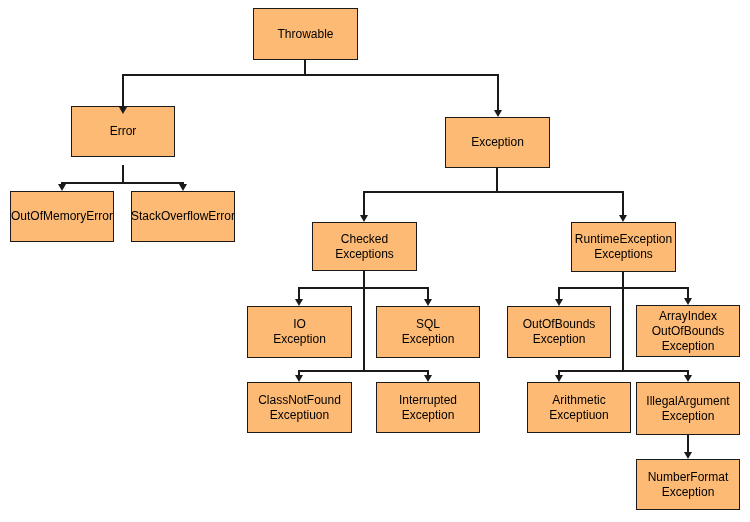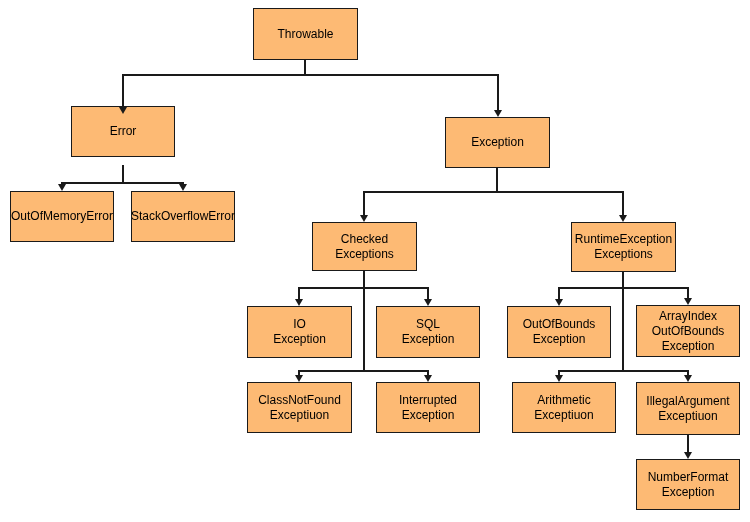--- a/index.html
+++ b/index.html
@@ -95,28 +95,28 @@
   <div class="node" style="left:247px;top:382px;width:105px;height:51px">
     <span class="node-label">ClassNotFound
 Exceptiuon</span>
   </div>
 
   <div class="node" style="left:376px;top:382px;width:104px;height:51px">
     <span class="node-label">Interrupted
 Exception</span>
   </div>
 
-  <div class="node" style="left:512px;top:382px;width:104px;height:51px">
+  <div class="node" style="left:527px;top:382px;width:104px;height:51px">
     <span class="node-label">Arithmetic
 Exceptiuon</span>
   </div>
 
   <div class="node" style="left:636px;top:382px;width:104px;height:53px">
     <span class="node-label">IllegalArgument
-Exceptiuon</span>
+Exception</span>
   </div>
 
   <div class="node" style="left:636px;top:459px;width:104px;height:51px">
     <span class="node-label">NumberFormat
 Exception</span>
   </div>
 
   <div class="line vl" style="left:304px;top:60px;height:15px"></div>
   <div class="line hl" style="left:122px;top:74px;width:377px"></div>
   <div class="line vl" style="left:122px;top:74px;height:33px"></div>

